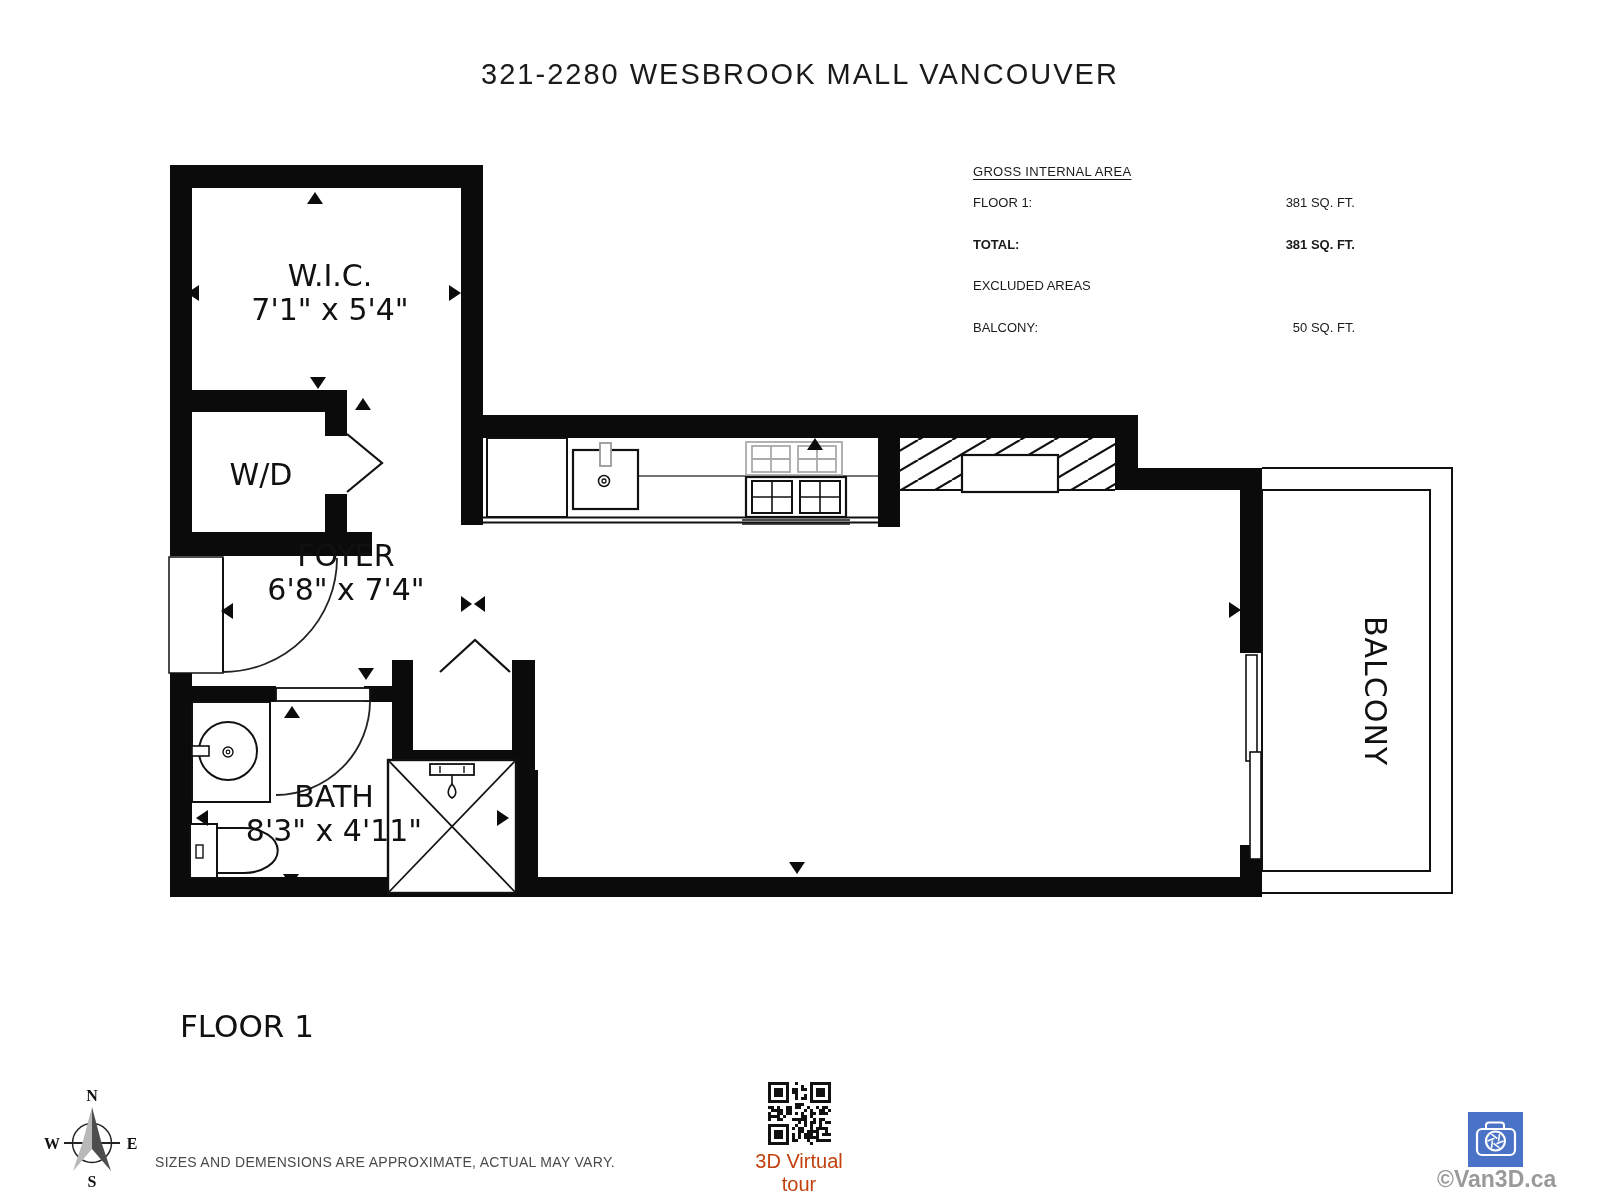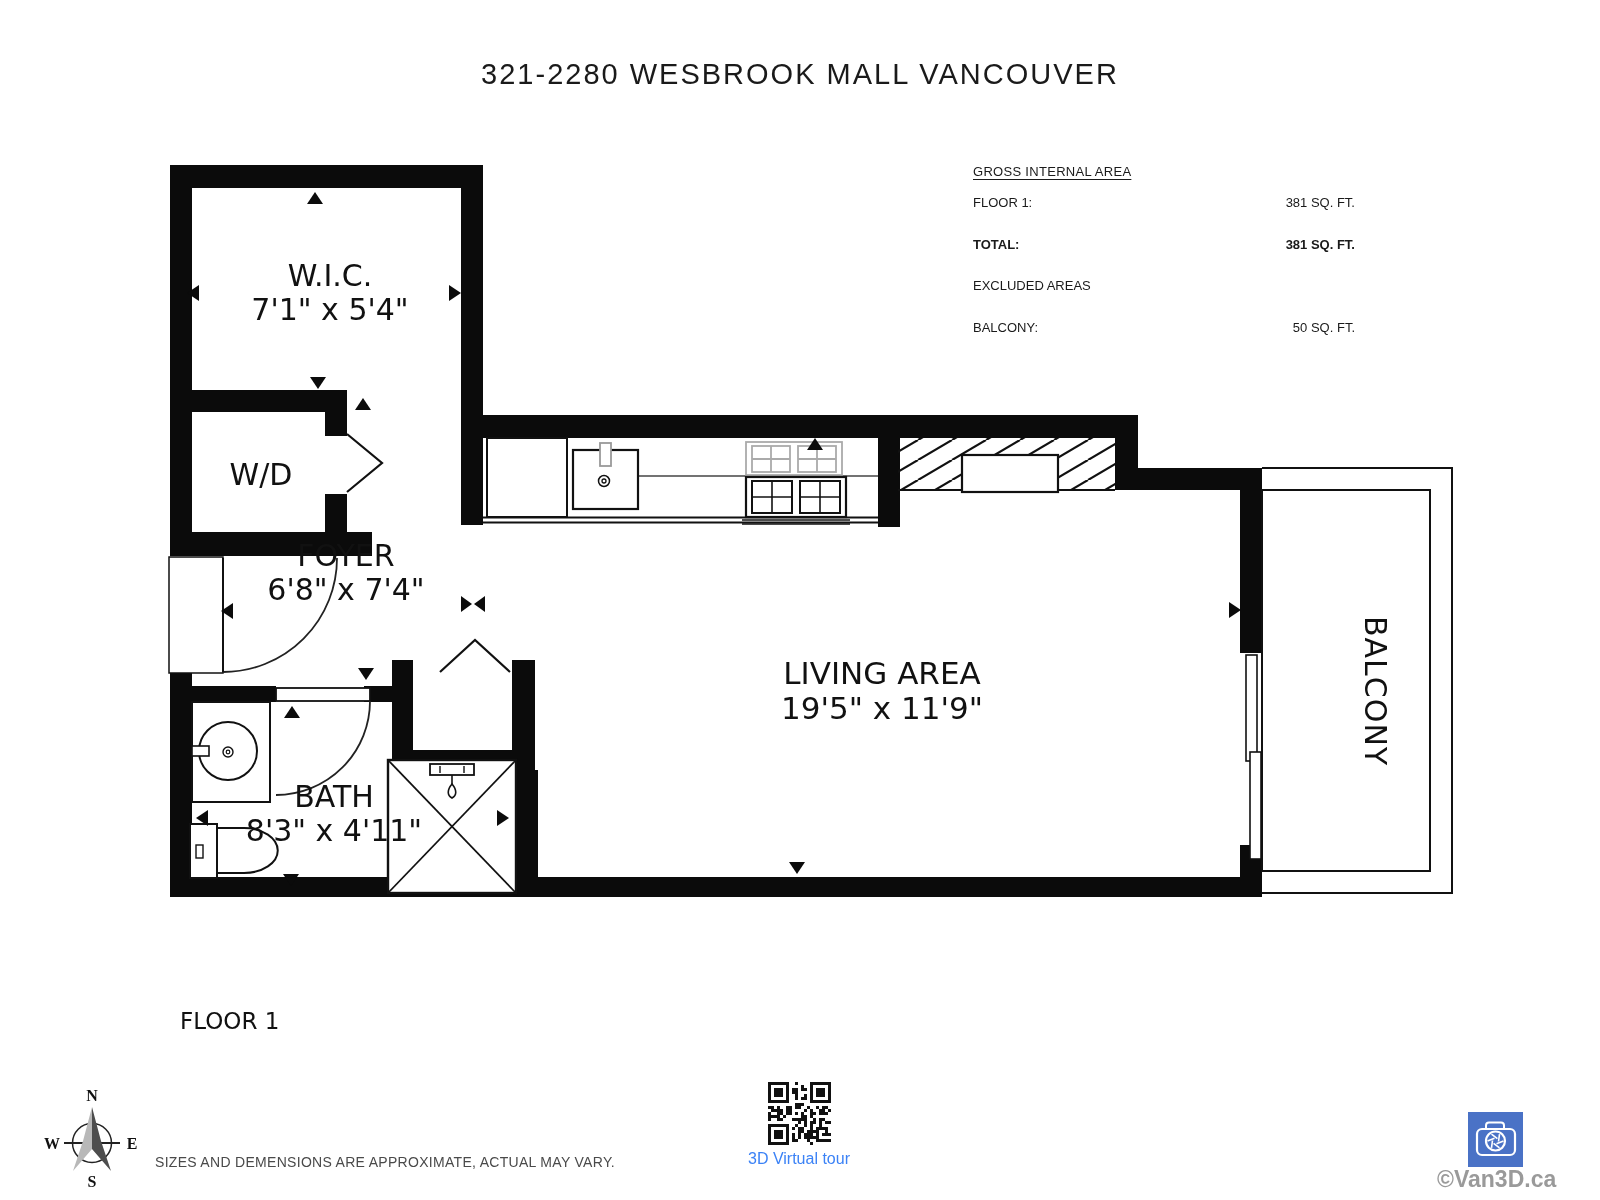--- a/index.html
+++ b/index.html
@@ -14,23 +14,23 @@
   #area-summary .hd{text-decoration:underline;text-underline-offset:3px;margin-bottom:9px;letter-spacing:.3px;}
   #area-summary .row{display:flex;justify-content:space-between;height:25.5px;align-items:baseline;margin-top:16px;}
   #area-summary .row.bold{font-weight:700;}
   
   .room-label{position:absolute;transform:translateX(-50%);text-align:center;
               font-family:"DejaVu Sans",sans-serif;font-size:30px;line-height:1.12;
               color:#111;white-space:nowrap;}
   #label-living{font-size:31px;}
   #label-balcony{position:absolute;writing-mode:vertical-rl;font-family:"DejaVu Sans",sans-serif;
                  font-size:30px;color:#111;letter-spacing:1px;}
-  #floor-label{left:180px;top:1008px;font-family:"DejaVu Sans",sans-serif;font-size:23px;color:#111;}
+  #floor-label{left:180px;top:1008px;font-family:"DejaVu Sans",sans-serif;font-size:31px;color:#111;}
   #disclaimer{left:155px;top:1154px;font-size:14px;letter-spacing:.3px;color:#4a4a4a;}
-  #qr-caption{left:739px;top:1150px;width:120px;text-align:center;font-size:16px;color:#3b82f6;}
+  #qr-caption{left:739px;top:1150px;width:120px;text-align:center;font-size:20px;color:#c2410c;}
   #watermark{left:1437px;top:1166px;font-size:23px;color:#9a9a9a;font-weight:bold;}
 </style>
 </head>
 <body>
 
 <div id="canvas">
 
   <svg id="plan-svg" width="1600" height="1200" viewBox="0 0 1600 1200">
     <defs>
       <pattern id="hatch" patternUnits="userSpaceOnUse" width="34" height="20">
@@ -374,24 +374,20 @@
   <div class="room-label" style="left:346px;top:539px;">
     <div>FOYER</div>
     <div>6'8" x 7'4"</div>
   </div>
 
   <div class="room-label" style="left:334px;top:780px;">
     <div>BATH</div>
     <div>8'3" x 4'11"</div>
   </div>
 
-  <div class="room-label" id="label-living" style="left:882px;top:656px;">
-    <div>LIVING AREA</div>
-    <div>19'5" x 11'9"</div>
-  </div>
 
   <div id="label-balcony" style="left:1358px;top:616px;">BALCONY</div>
 
   <div id="floor-label" class="abs">FLOOR 1</div>
   <div id="disclaimer" class="abs">SIZES AND DEMENSIONS ARE APPROXIMATE, ACTUAL MAY VARY.</div>
   <div id="qr-caption" class="abs">3D Virtual tour</div>
   <div id="watermark" class="abs">©Van3D.ca</div>
 </div>
 
 </body></html>

